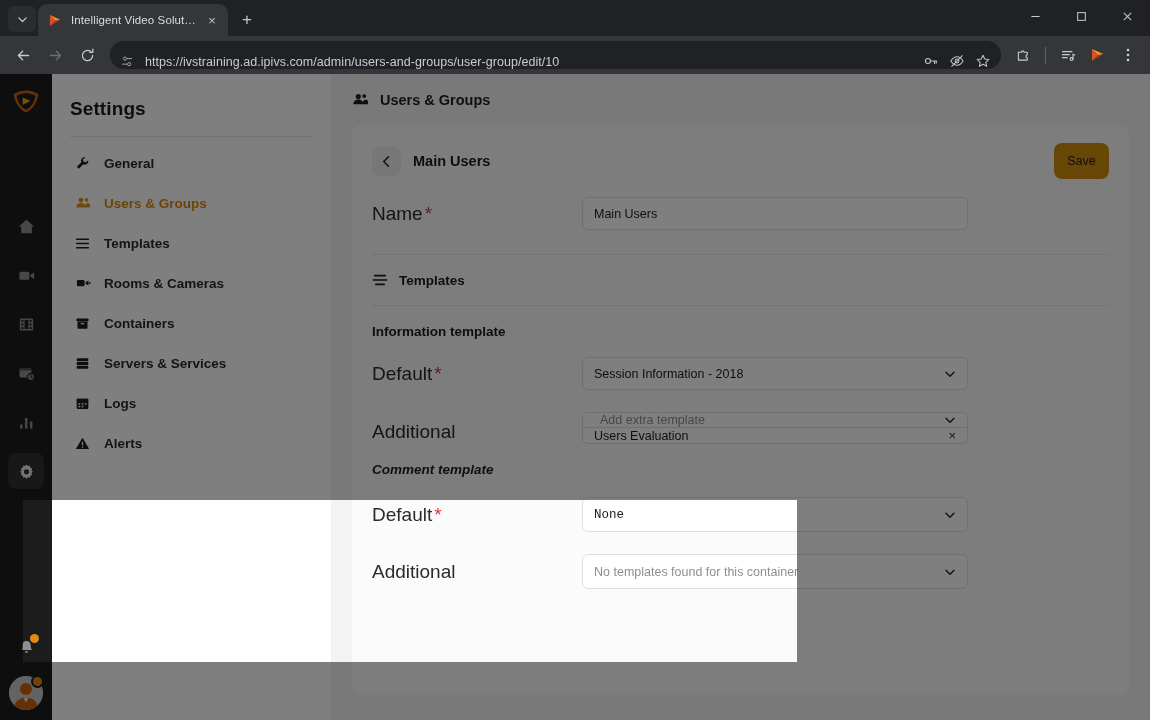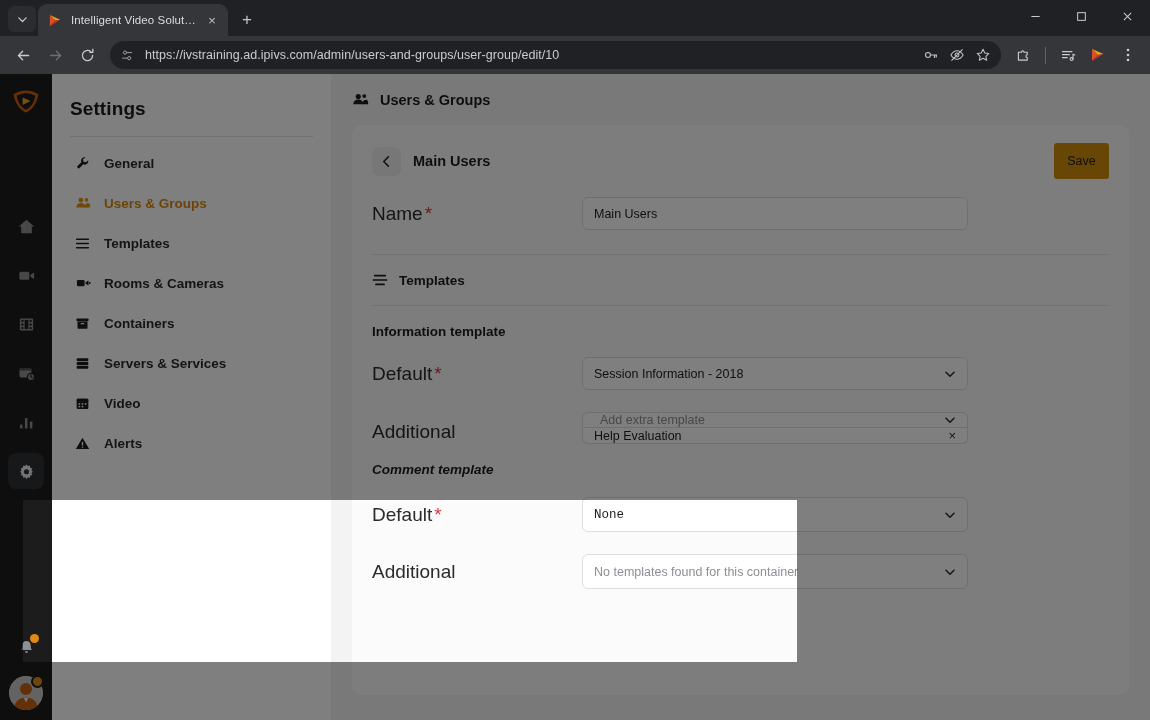--- a/index.html
+++ b/index.html
@@ -46,21 +46,21 @@
   .toolbar {
     position: absolute; left: 0; top: 36px; width: 1150px; height: 38px;
     background: #35363a; display: flex; align-items: center; padding: 0 8px;
     gap: 2px;
   }
   .navbtn { width: 30px; height: 30px; border-radius: 50%; display:flex;
     align-items:center; justify-content:center; color:#c8cbcf; }
   .navbtn.disabled { color: #6c7075; }
   .omnibox {
     flex: 1; height: 28px; margin-left: 6px; border-radius: 15px; background: #202124;
-    display: flex; align-items: center; padding: 0 6px 0 10px; gap: 10px;
+    display: flex; align-items: flex-end; padding: 0 6px 0 10px; gap: 10px;
     min-width: 0;
   }
   .omni-icon { color:#9aa0a6; display:flex; align-items:center; }
   .omni-url { font-size: 12.5px; color: #c9ccd0; white-space: nowrap; overflow: hidden;
     text-overflow: ellipsis; flex: 1; letter-spacing: .05px; }
   .omni-actions { display: flex; align-items: center; gap: 10px; padding-right: 4px; }
   .omni-actions .ic { color:#c0c4c8; display:flex; align-items:center; }
   .tb-right { display: flex; align-items: center; gap: 2px; padding-left: 6px; }
   .tb-right .ic { width: 28px; height: 28px; display:flex; align-items:center;
     justify-content:center; color:#c8cbcf; border-radius:50%; }
@@ -111,21 +111,21 @@
   .main-head { display:flex; align-items:center; gap: 11px; padding: 17px 0 0 21px; }
   .main-head .mh-ic { color:#1c1c1c; display:flex; }
   .main-head .mh-tx { font-size: 14.5px; font-weight: bold; color:#1c1c1c; }
 
   .card { position: absolute; left: 21px; top: 51px; width: 777px; height: 570px;
     background: #fbfbfb; border-radius: 9px; }
   .card-head { display:flex; align-items:center; padding: 18px 20px 0 20px; }
   .back-btn { width: 29px; height: 29px; border-radius: 7px; background: #eeeeef;
     display:flex; align-items:center; justify-content:center; color:#2a2a2a; }
   .card-title { margin-left: 12px; font-size: 14.5px; font-weight: bold; color:#1c1c1c; }
-  .save-btn { margin-left: auto; width: 55px; height: 36px; border-radius: 3px;
+  .save-btn { margin-left: auto; width: 55px; height: 36px; border-radius: 8px;
     background: #d08c0b; color:#1c1c1c; font-size: 12.5px; display:flex;
     align-items:center; justify-content:center; }
 
   .row { display:flex; align-items:center; padding: 0 20px; margin-top: 18px; }
   .row-label { width: 210px; font-size: 19px; color: #2b2b2b; flex: 0 0 210px; }
   .req { color: #d7373f; padding-left: 2px; }
   .field {
     flex: 1; height: 33px; border: 1px solid #dddee0; border-radius: 6px;
     background: #ffffff; display: flex; align-items: center; padding: 0 11px;
     font-size: 12.5px; color: #1c1c1c; max-width: 386px;
@@ -427,21 +427,21 @@
           <svg width="15" height="15" viewBox="0 0 18 18">
             <rect x="2" y="3.4" width="14" height="12.2" rx="1.4" fill="currentColor"></rect>
             <rect x="2" y="3.4" width="14" height="3.4" rx="1.4" fill="currentColor"></rect>
             <rect x="4.2" y="8.6" width="2" height="1.8" fill="#fbfbfb"></rect>
             <rect x="8" y="8.6" width="2" height="1.8" fill="#fbfbfb"></rect>
             <rect x="11.8" y="8.6" width="2" height="1.8" fill="#fbfbfb"></rect>
             <rect x="4.2" y="11.8" width="2" height="1.8" fill="#fbfbfb"></rect>
             <rect x="8" y="11.8" width="2" height="1.8" fill="#fbfbfb"></rect>
           </svg>
         </span>
-        <span>Video</span>
+        <span>Logs</span>
       </div>
 
       <div class="nav-item">
         <span class="nav-ic">
           <svg width="15" height="15" viewBox="0 0 18 18">
             <path d="M9 2 L17 15.6 H1 Z" fill="currentColor"></path>
             <rect x="8.2" y="7" width="1.6" height="4.6" rx=".7" fill="#fbfbfb"></rect>
             <circle cx="9" cy="13.4" r=".9" fill="#fbfbfb"></circle>
           </svg>
         </span>
@@ -517,21 +517,21 @@
           <div class="field-col">
             <div class="field stacked-top placeholder" style="max-width:none;">
               <span>Add extra template</span>
               <span class="chev">
                 <svg width="12" height="12" viewBox="0 0 12 12">
                     <path d="M2 4.3 L6 8.3 L10 4.3" fill="none" stroke="currentColor" stroke-width="1.5" stroke-linecap="round" stroke-linejoin="round"></path>
                   </svg>
               </span>
             </div>
             <div class="field chip" style="max-width:none; height:36px;">
-              <span>Help Evaluation</span>
+              <span>Users Evaluation</span>
               <span class="x">×</span>
             </div>
           </div>
         </div>
 
         <div class="sub-head" style="font-style:italic;">Comment template</div>
 
         <div class="row" style="margin-top:20px;">
           <div class="row-label">
             <span>Default</span><span class="req">*</span>

